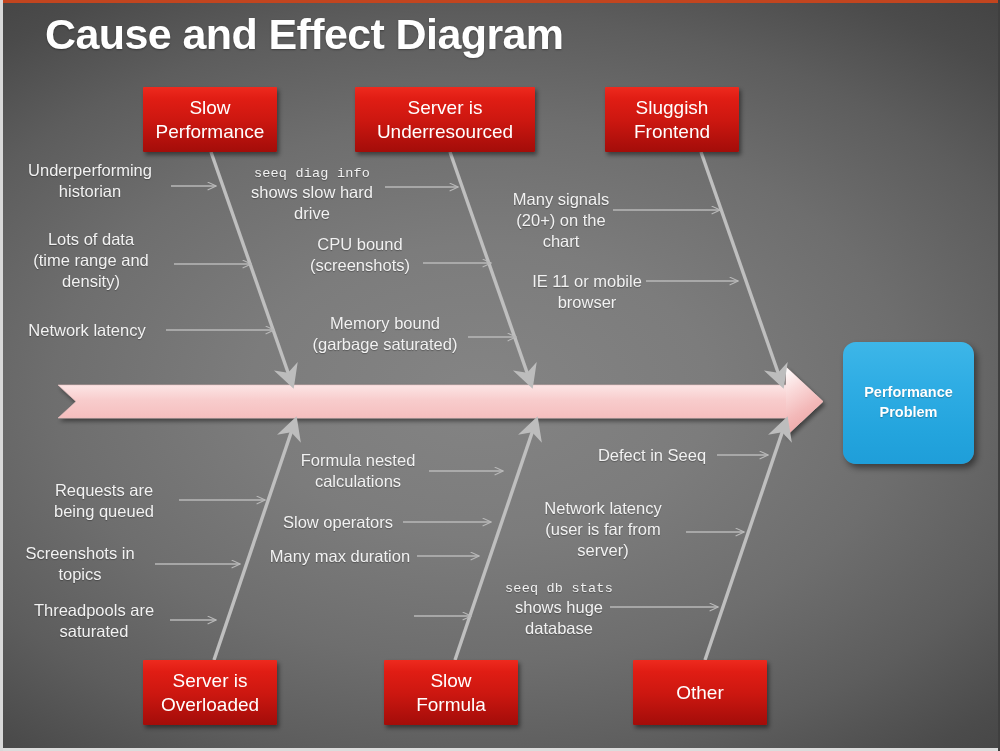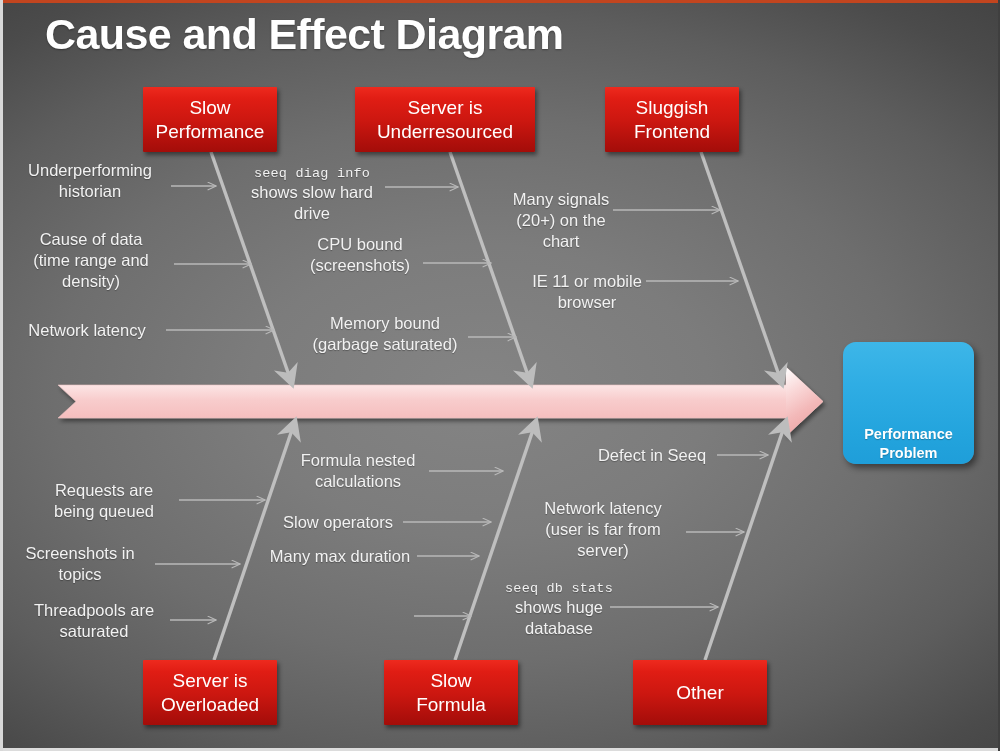--- a/index.html
+++ b/index.html
@@ -48,21 +48,21 @@
   .catbox span{display:block;}
 
   
   #effectbox{
     position:absolute;z-index:20;
     left:843px;top:342px;width:131px;height:122px;
     border-radius:13px;
     background:linear-gradient(180deg,#3db6e8 0%,#2fade4 35%,#23a4dd 75%,#1f9ed9 100%);
     box-shadow:3px 4px 6px rgba(0,0,0,.45);
     color:#ffffff;font-weight:bold;font-size:14.5px;line-height:1.35;
-    display:flex;align-items:flex-end;justify-content:center;text-align:center;
+    display:flex;align-items:center;justify-content:center;text-align:center;
     text-shadow:0 1px 1px rgba(0,0,0,.25);
   }
 
   
   .cause{
     position:absolute;z-index:18;color:#f2f2f2;
     font-size:16.5px;line-height:1.27;text-align:center;
     text-shadow:0 1px 1px rgba(0,0,0,.30);
   }
   .cause .mono{
@@ -199,21 +199,21 @@
       <span>Problem</span>
     </div>
   </div>
 
   <div class="cause" style="left:10px;top:160px;width:160px;">
     <span>Underperforming</span><br>
     <span>historian</span>
   </div>
 
   <div class="cause" style="left:8px;top:229px;width:166px;">
-    <span>Cause of data</span><br>
+    <span>Lots of data</span><br>
     <span>(time range and</span><br>
     <span>density)</span>
   </div>
 
   <div class="cause" style="left:8px;top:320px;width:158px;">
     <span>Network latency</span>
   </div>
 
   <div class="cause" style="left:236px;top:165px;width:152px;">
     <span class="mono">seeq diag info</span>

